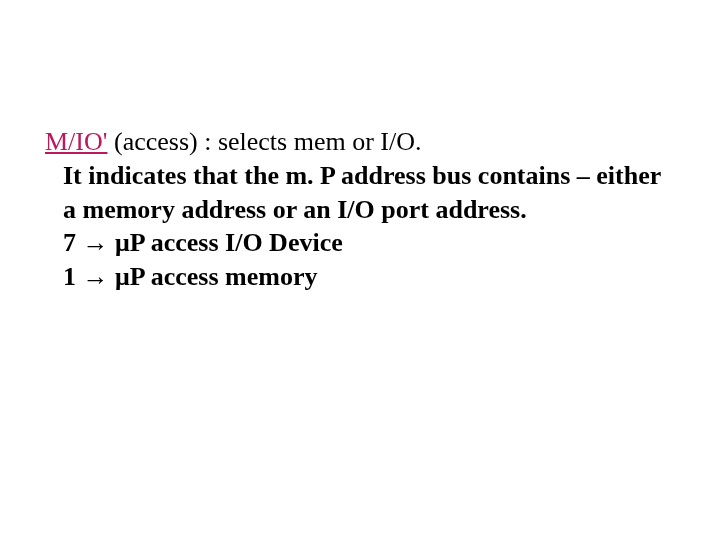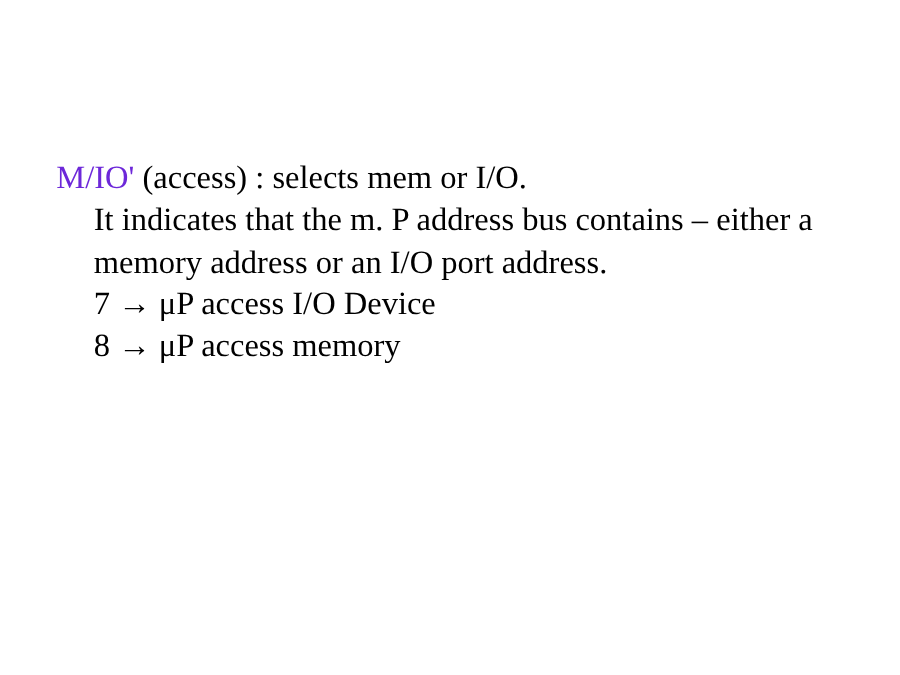--- a/index.html
+++ b/index.html
@@ -12,33 +12,35 @@
       background: #fff;
       color: #000;
     }
     .content {
       padding-top: 125px;
       padding-left: 45px;
       padding-right: 45px;
       line-height: 1.3;
     }
     .signal {
-      color: #6d28d9;
+      color: #be185d;
+      text-decoration: underline;
       display: inline;
     }
     .rest {
       display: inline;
     }
     .indent {
-      margin-left: 30px;
+      margin-left: 18px;
+      font-weight: bold;
     }
   </style>
 </head>
 <body>
 
 <div class="content">
   <div>
     <span class="signal">M/IO'</span><span class="rest"> (access) : selects mem or I/O.</span>
   </div>
   <div class="indent">It indicates that the m. P address bus contains – either a memory address or an I/O port address.</div>
   <div class="indent">7 → μP access I/O Device</div>
-  <div class="indent">8 → μP access memory</div>
+  <div class="indent">1 → μP access memory</div>
 </div>
 
 </body></html>

